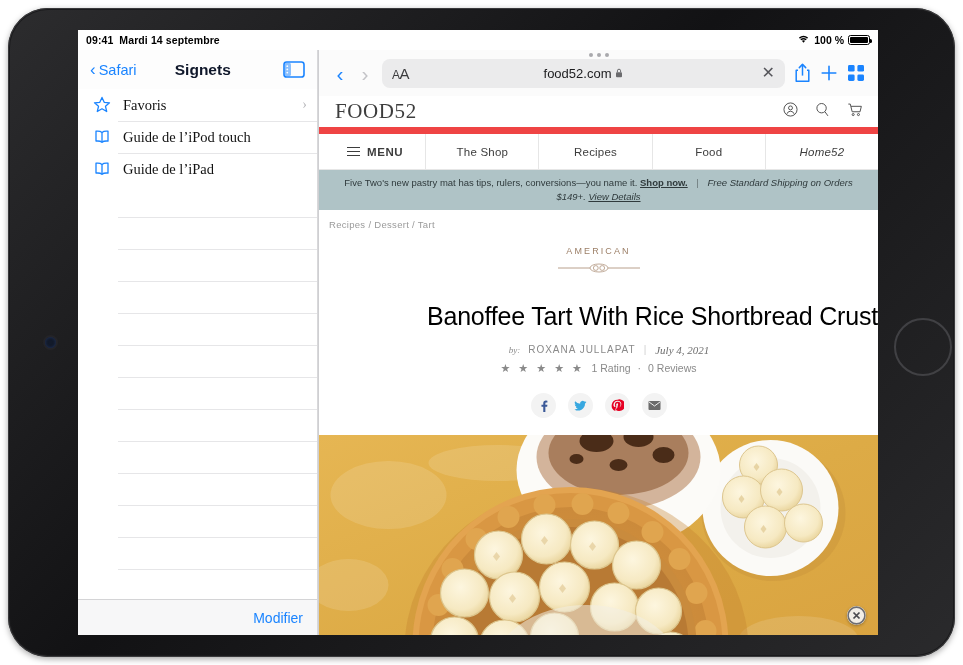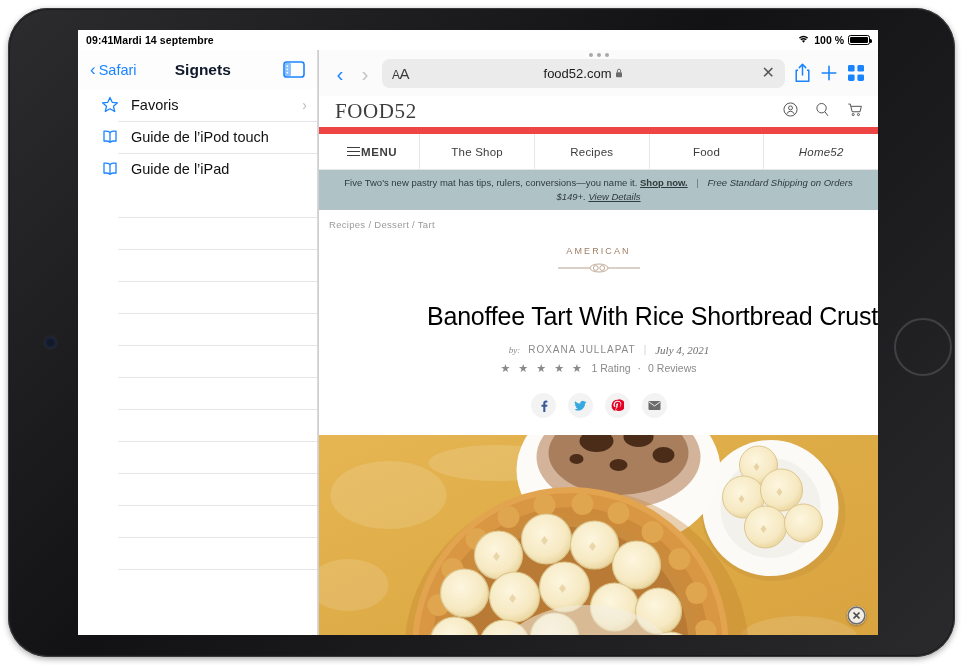--- a/index.html
+++ b/index.html
@@ -33,21 +33,21 @@
     position:absolute; left:78px; top:30px; width:800px; height:605px;
     background:#ffffff; overflow:hidden;
   }
 
   
   .statusbar {
     position:absolute; left:0; top:0; width:100%; height:20px;
     display:flex; align-items:center; justify-content:space-between;
     padding:0 8px; font-size:10.5px; color:#000; font-weight:600;
   }
-  .sb-left { display:flex; align-items:center; letter-spacing:.1px; }
+  .sb-left { display:flex; gap:6px; align-items:center; letter-spacing:.1px; }
   .sb-right { display:flex; gap:4px; align-items:center; font-weight:600; }
   .batt {
     position:relative; width:22px; height:10.5px; border:1px solid #000;
     border-radius:2.5px; padding:1px;
   }
   .batt::after {
     content:""; position:absolute; right:-3px; top:3px; width:2px; height:4.5px;
     background:#000; border-radius:0 1.5px 1.5px 0;
   }
   .batt i { display:block; height:100%; width:100%; background:#000; border-radius:1px; }
@@ -71,22 +71,22 @@
   }
   .chev-l { font-size:17px; line-height:1; font-weight:500; margin-top:-1px; }
   .sb-title {
     flex:1; text-align:center; font-size:15.5px; font-weight:700; color:#0f172a;
     margin-left:-14px;
   }
   .sb-toggle { width:22px; height:17px; flex:none; }
 
   .bm-list { flex:1; overflow:hidden; }
   .bm-row {
-    height:32px; display:flex; align-items:center; gap:11px; padding-left:22px;
-    position:relative; cursor:pointer;
+    height:32px; display:flex; align-items:center; gap:11px; padding-left:14px;
+    position:relative; cursor:pointer;font-family:Liberation Serif, serif;
   }
   .bm-row + .bm-row::before {
     content:""; position:absolute; left:40px; right:0; top:0; height:1px; background:#e6e6e8;
   }
   .bm-row.empty { cursor:default; }
   .bm-icon { width:20px; height:20px; flex:none; color:#1a84ff; }
   .bm-label { font-size:14.5px; color:#111; flex:1; }
   .bm-chev { color:#b9b9bd; font-size:14px; padding-right:10px; }
 
   .sb-footer {
@@ -132,21 +132,21 @@
     border-bottom:7px solid #ef4444;
   }
   .logo { font-family:"Liberation Serif", serif; font-size:21px; letter-spacing:.6px; color:#3d3d3d; }
   .site-head-icons { margin-left:auto; display:flex; gap:17px; color:#4a4a4a; }
 
   .site-nav {
     height:36px; display:flex; align-items:stretch; border-bottom:1px solid #e6e6e6;
     font-size:11.5px; color:#3d3d3d;
   }
   .menu-btn {
-    display:flex; align-items:center; gap:1px; padding:0 22px 0 28px;
+    display:flex; align-items:center; gap:7px; padding:0 22px 0 28px;
     border-right:1px solid #e6e6e6; font-weight:700; letter-spacing:.6px; cursor:pointer;
   }
   .burger { display:flex; flex-direction:column; gap:2.5px; }
   .burger i { display:block; width:13px; height:1.4px; background:#3d3d3d; }
   .nav-item {
     flex:1; display:flex; align-items:center; justify-content:center;
     border-right:1px solid #e6e6e6; cursor:pointer; letter-spacing:.2px;
   }
   .nav-item:last-child { border-right:none;font-style:italic; }
 
@@ -292,20 +292,23 @@
               <div class="bm-row empty"></div>
               <div class="bm-row empty"></div>
               <div class="bm-row empty"></div>
               <div class="bm-row empty"></div>
               <div class="bm-row empty"></div>
               <div class="bm-row empty"></div>
               <div class="bm-row empty"></div>
             </div>
         </div>
 
+        <div class="sb-footer">
+          <span>Modifier</span>
+        </div>
       </div>
 
       <div class="browser">
         <div class="multitask-dots">
           <i></i>
             <i></i>
             <i></i>
         </div>
 
         <div class="toolbar">

